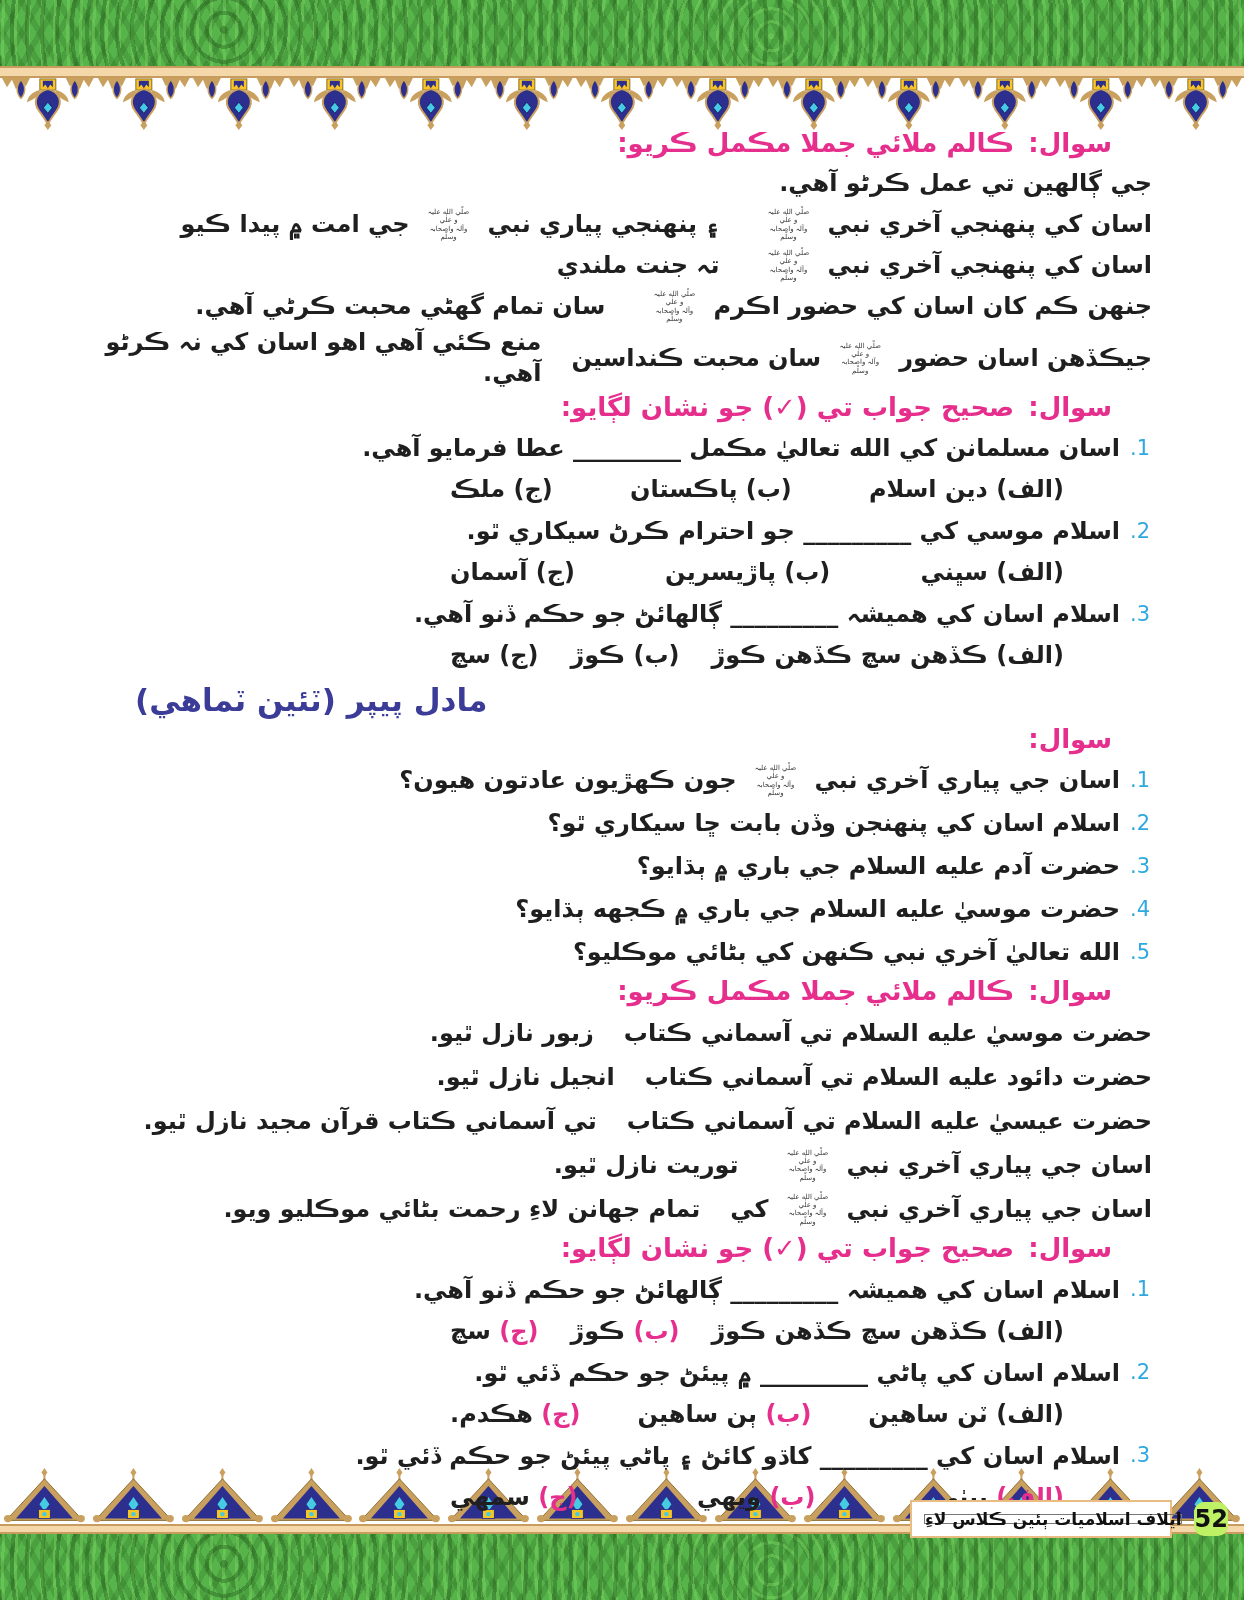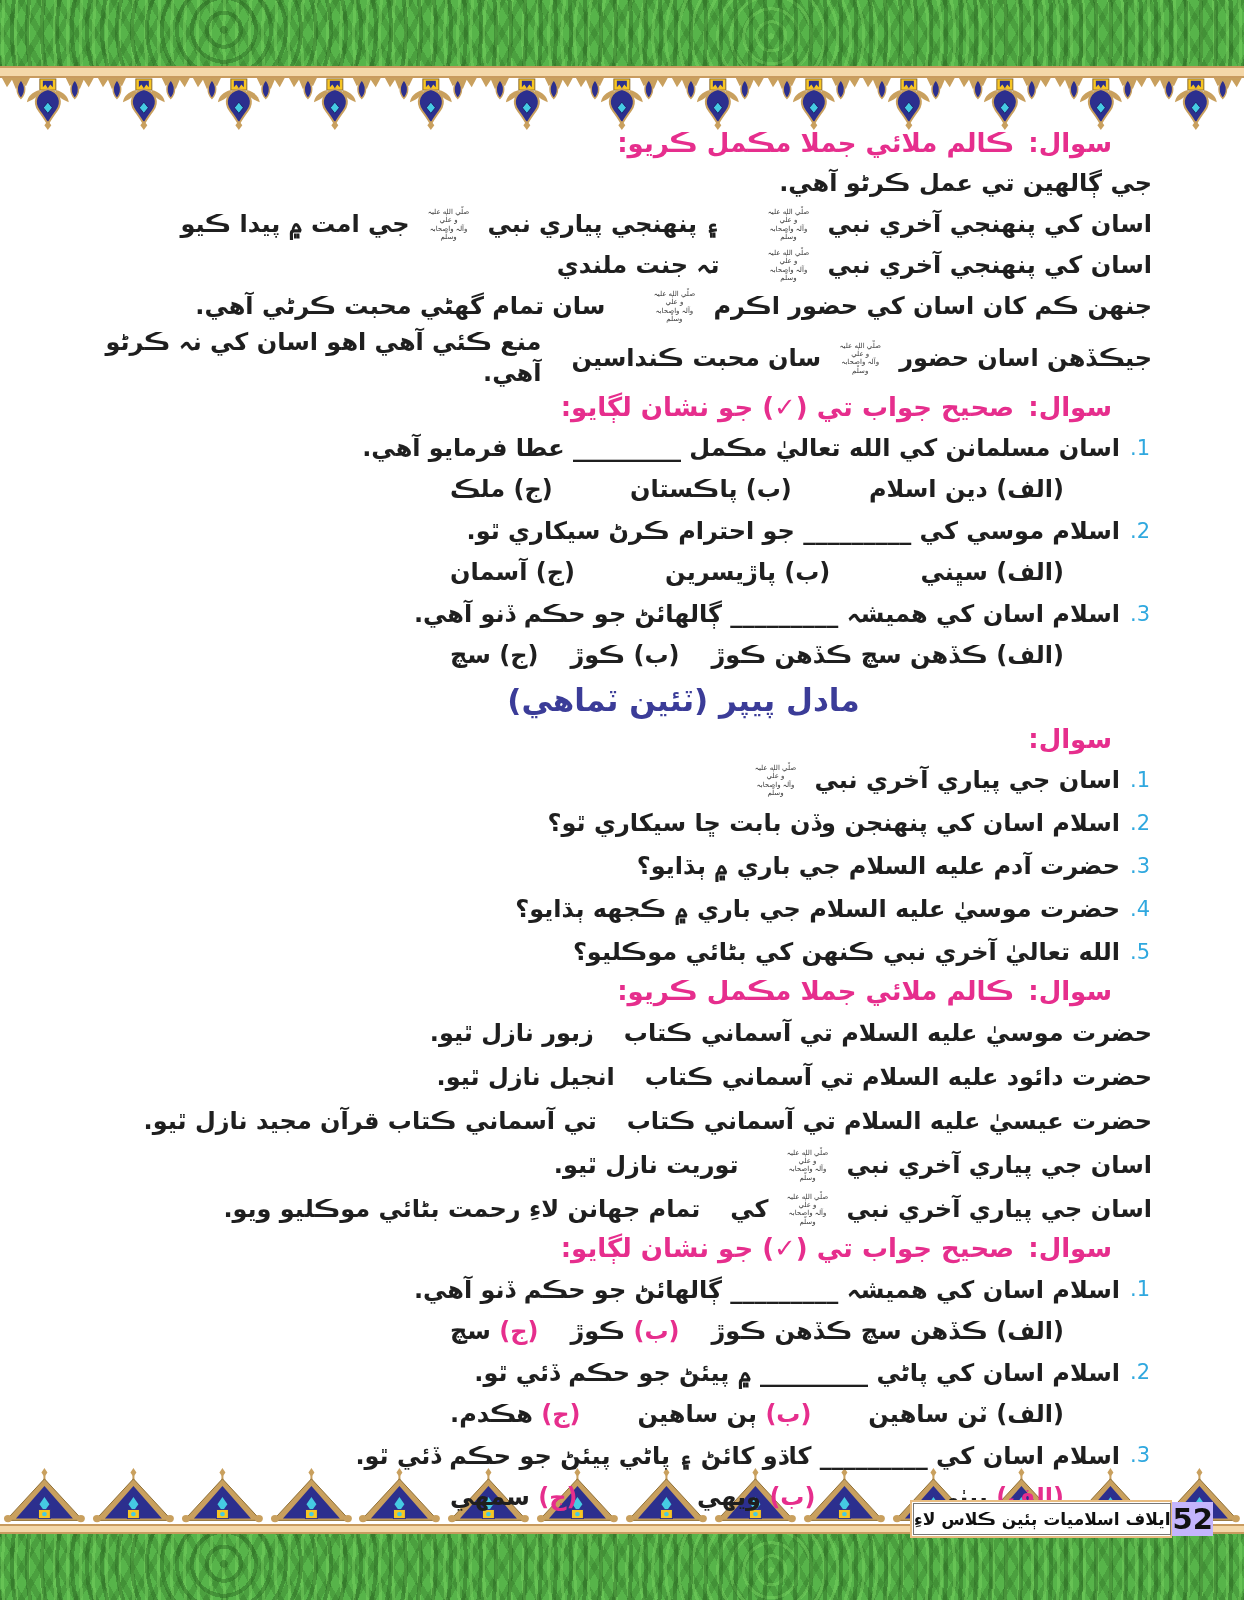--- a/index.html
+++ b/index.html
@@ -30,34 +30,34 @@
   .bottom-trim{position:absolute;bottom:76px;left:0;right:0;height:58px;display:flex;align-items:flex-end;z-index:1;}
   .bottom-trim svg{flex:1 1 auto;height:56px;width:0;}
   
   .footer-box{
     position:absolute;right:72px;bottom:62px;width:262px;height:38px;z-index:5;
     background:#ffffff;border:2px solid #E9BD82;box-sizing:border-box;
     display:flex;align-items:stretch;direction:ltr;
   }
   .footer-title{
     flex:1;display:flex;align-items:center;justify-content:center;direction:rtl;
-    border:1px solid #777;margin:1px;font-size:17px;font-weight:700;color:#111;white-space:nowrap;
+    border:1px solid #777;margin:12px;font-size:17px;font-weight:700;color:#111;white-space:nowrap;
   }
   .footer-num{
     width:44px;display:flex;align-items:center;justify-content:center;
-    font-size:29px;font-weight:700;color:#111;background:#c4b5fd;
+    font-size:24px;font-weight:700;color:#111;background:#bef264;border-radius:10px;
   }
   
   .content{position:absolute;top:0;left:0;right:0;z-index:3;padding:126px 92px 0 55px;direction:rtl;}
   .h-pink{
     color:#E62E8D;font-size:26px;font-weight:700;line-height:1.2;
     margin:2px 40px 4px 0;display:flex;gap:14px;align-items:baseline;
   }
   .mp-head{
-    color:#3B3C98;font-size:31px;font-weight:800;text-align:center;line-height:1.3;
+    color:#3B3C98;font-size:31px;font-weight:800;text-align:left;line-height:1.3;
     margin:4px 0;transform:translateX(80px);letter-spacing:0;
   }
   .m-row{
     display:grid;grid-template-columns:max-content 1fr;column-gap:30px;
     align-items:center;min-height:41px;font-size:24px;font-weight:700;line-height:1.3;
   }
   .m2 .m-row{min-height:44px;}
   .m-cell{white-space:nowrap;}
   .m-left{white-space:normal;}
   .q-line{display:flex;align-items:center;gap:8px;min-height:43px;font-size:24px;font-weight:700;line-height:1.3;}
@@ -217,21 +217,21 @@
 
   <div class="mp-head">مادل پيپر (ٽئين ٽماهي)</div>
 
   <div class="h-pink">
     <span>سوال:</span>
   </div>
 
   <div class="qa">
     <div class="q-line">
       <span class="q-num">1.</span>
-      <span class="q-text"><span>اسان جي پياري آخري نبي</span><span class="pbuh"><span class="pbuh-l">صلّي الله عليہ و علٰي</span><span class="pbuh-l">وآلہ واصحابہ وسلّم</span></span></span>
+      <span class="q-text"><span>اسان جي پياري آخري نبي</span><span class="pbuh"><span class="pbuh-l">صلّي الله عليہ و علٰي</span><span class="pbuh-l">وآلہ واصحابہ وسلّم</span></span><span>جون ڪهڙيون عادتون هيون؟</span></span>
     </div>
     <div class="q-line">
       <span class="q-num">2.</span>
       <span class="q-text"><span>اسلام اسان کي پنهنجن وڏن بابت ڇا سيکاري ٿو؟</span><span></span></span>
     </div>
     <div class="q-line">
       <span class="q-num">3.</span>
       <span class="q-text"><span>حضرت آدم عليه السلام جي باري ۾ ٻڌايو؟</span><span></span></span>
     </div>
     <div class="q-line">

